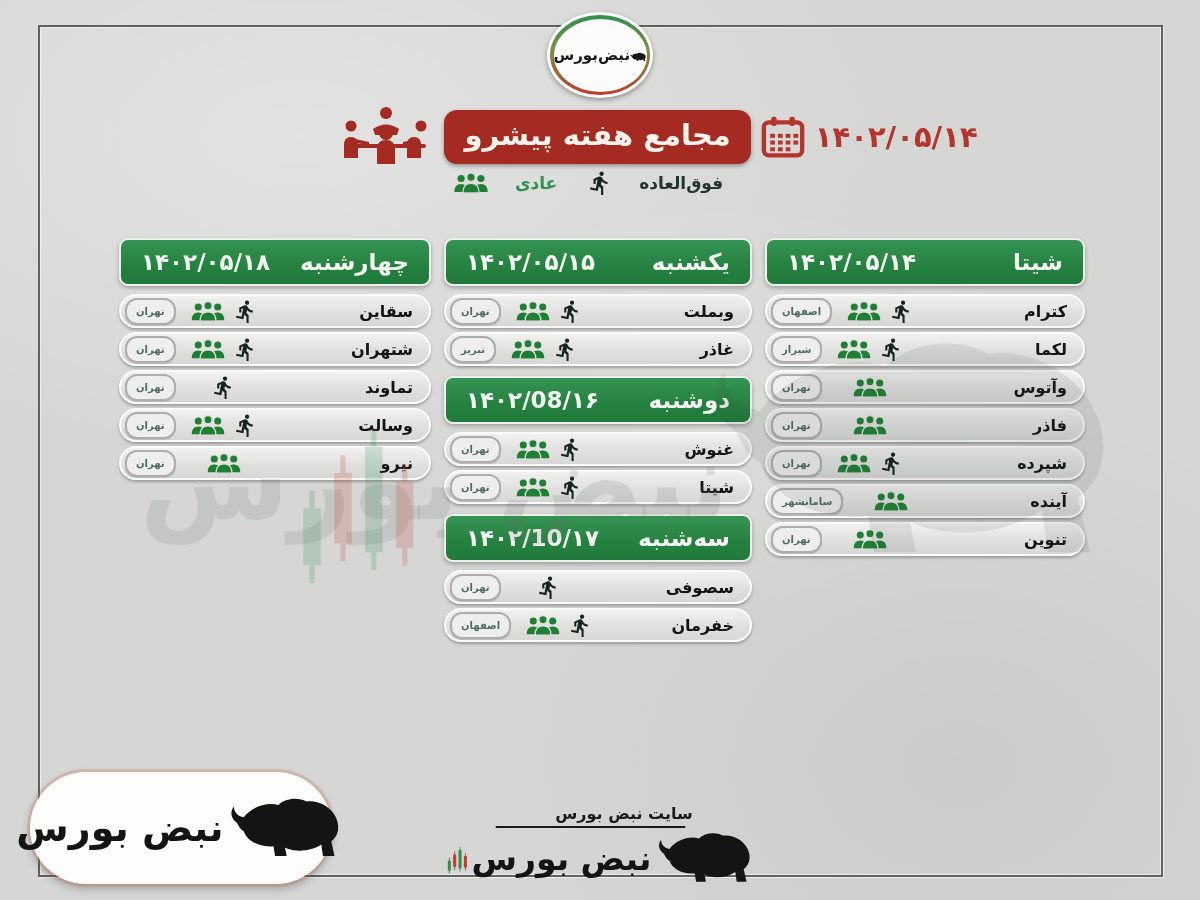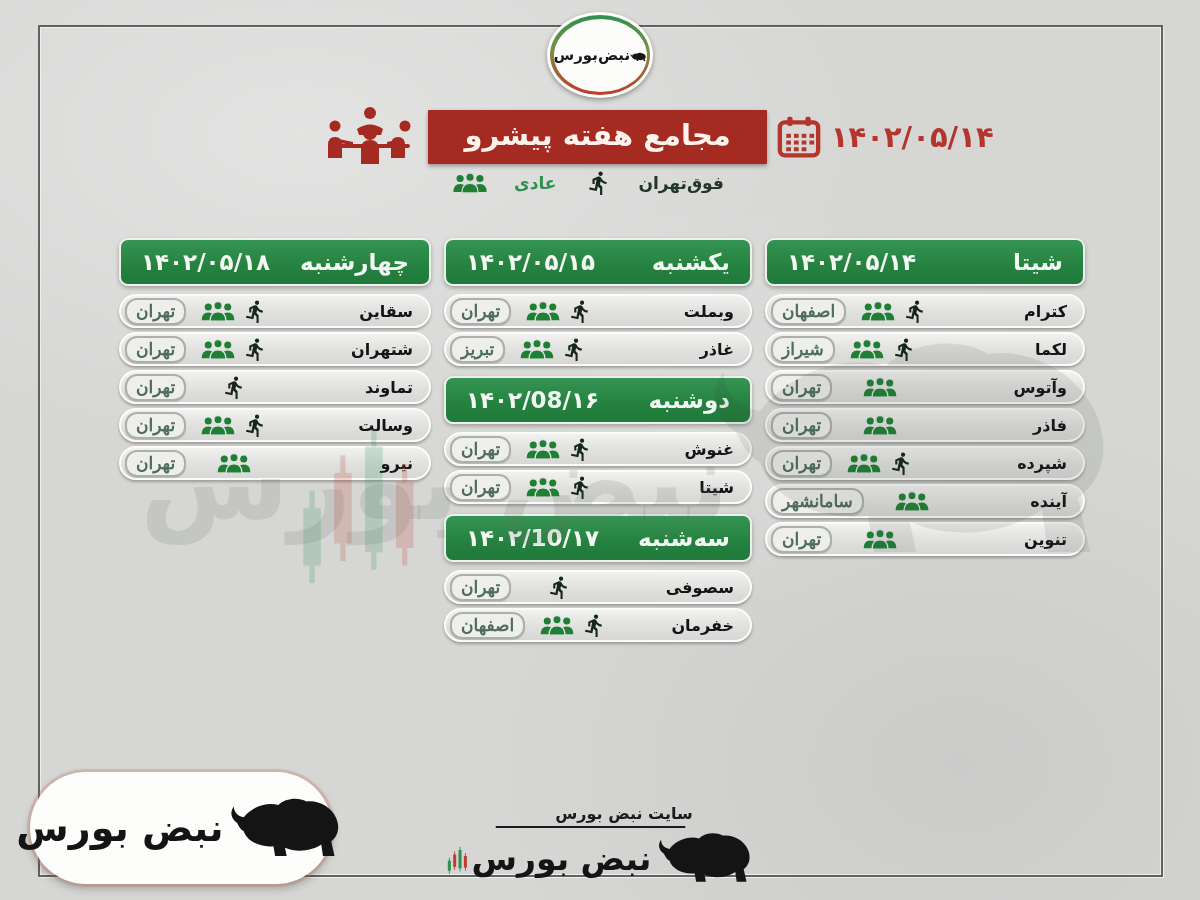--- a/index.html
+++ b/index.html
@@ -29,21 +29,21 @@
   .badge-face{width:100%; height:100%; border-radius:50%; background:#fcfcfa;
     display:flex; flex-direction:row; align-items:center; justify-content:space-between; overflow:hidden;}
   .badge-face svg{width:56px; height:26px; margin-bottom:-4px;}
   .badge-line{font-size:15px; font-weight:bold; color:#171717; line-height:16px;}
   
   .title-row{position:absolute; top:106px; left:0; right:0; display:flex;
     justify-content:center; align-items:center; gap:10px; z-index:4; transform:translateX(58px);}
   .title-date{font-size:29px; font-weight:bold; color:#b5342c; letter-spacing:1px; white-space:nowrap;}
   .cal-icon{width:44px; height:42px;}
   .title-box{background:#a52a21; color:#fbf3ec; font-size:29px; font-weight:bold;
-    padding:8px 36px 12px; border-radius:1px; box-shadow:0 2px 4px rgba(0,0,0,.35); white-space:nowrap;}
+    padding:8px 20px 12px; border-radius:13px; box-shadow:0 2px 4px rgba(0,0,0,.35); white-space:nowrap;}
   .meet-icon{width:96px; height:62px;}
   
   .legend{position:absolute; top:170px; left:0; right:0; display:flex; justify-content:center;
     align-items:center; gap:30px; z-index:4; transform:translateX(-12px);}
   .legend-item{display:flex; align-items:center; gap:26px; font-size:17px; font-weight:bold;}
   .legend-item .lg-extra{color:#22362b;}
   .legend-item .lg-ord{color:#2e9150;}
   .legend-item svg.run{width:26px;height:26px;}
   .legend-item svg.grp{width:36px;height:24px;}
   
@@ -59,23 +59,23 @@
   .row{height:34px; border-radius:17px;
     background:linear-gradient(180deg,#f1f1ef 0%, #e0e1df 55%, #d7d8d6 100%);
     border:2px solid #fbfbfa; box-shadow:0 2px 3px rgba(0,0,0,.28);
     display:flex; align-items:center; margin-bottom:4px; padding:0 16px 0 4px;}
   .company{font-size:16px; font-weight:bold; color:#141414; white-space:nowrap;}
   .icons{margin-inline-start:auto; width:84px; display:flex; align-items:center;
     justify-content:center; gap:7px; flex:0 0 auto;}
   .icons svg.run{width:25px; height:25px;}
   .icons svg.grp{width:36px; height:23px;}
   .city-pill{height:27px; background:#eeeeec; border:2px solid #adafac; border-radius:12px;
-    color:#4e6d5e; font-size:17px; font-weight:bold; display:flex; align-items:center;
+    color:#4e6d5e; font-size:10px; font-weight:bold; display:flex; align-items:center;
     padding:0 9px; white-space:nowrap; flex:0 0 auto; margin-inline-start:6px;
-    box-shadow:0 1px 1px rgba(0,0,0,.15);font-family:Liberation Serif, serif;}
+    box-shadow:0 1px 1px rgba(0,0,0,.15);}
   
   .wm{position:absolute; pointer-events:none; z-index:5;}
   .wm-bull{right:80px; top:330px; width:420px; opacity:.10;}
   .wm-bull svg{width:100%; height:auto; fill:#384038;}
   .wm-text{left:140px; top:428px; font-size:108px; font-weight:bold;
     color:rgba(108,114,108,.16); line-height:1; white-space:nowrap; direction:rtl;}
   .wm-candles{left:290px; top:420px; width:150px; height:150px; opacity:.20;}
   
   .logo-left{position:absolute; left:30px; bottom:16px; width:302px; height:112px;
     background:#fdfdfc; border-radius:58px; z-index:6;
@@ -163,21 +163,21 @@
         <circle cx="83" cy="20" r="5.5"></circle>
           <path d="M69 52 v-13 q0-8 7-8 q7 0 7 8 v13 z"></path>
         <path d="M79 33 l-14 3 v3 l14 -2 z"></path>
         <rect x="8" y="38" width="80" height="4" rx="2"></rect>
       </g>
     </svg>
   </div>
 
   <div class="legend">
     <span class="legend-item">
-      <span class="lg-extra">فوق‌تهران</span>
+      <span class="lg-extra">فوق‌العاده</span>
       <svg class="run" viewBox="0 0 24 24">
           <path fill="#16251d" d="M13.49 5.48c1.1 0 2-.9 2-2s-.9-2-2-2-2 .9-2 2 .9 2 2 2zm-3.6 13.9l1-4.4 2.1 2v6h2v-7.5l-2.1-2 .6-3c1.3 1.5 3.3 2.5 5.5 2.5v-2c-1.9 0-3.5-1-4.3-2.4l-1-1.6c-.4-.6-1-1-1.7-1-.3 0-.5.1-.8.1l-5.2 2.2v4.7h2v-3.4l1.8-.7-1.6 8.1-4.9-1-.4 2 7 1.4z"></path>
         </svg>
     </span>
     <span class="legend-item">
       <span class="lg-ord">عادی</span>
       <svg class="grp" viewBox="0 0 40 26">
         <g fill="#1f8035">
           <circle cx="9" cy="8" r="4"></circle>
             <path d="M1.5 23 q0-9 7.5-9 q7.5 0 7.5 9 z"></path>

